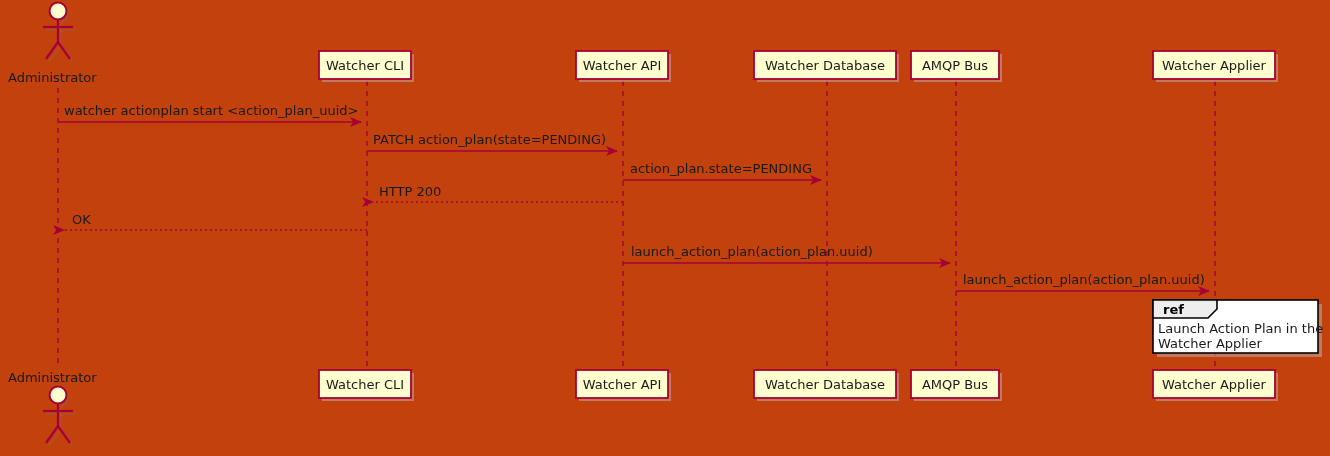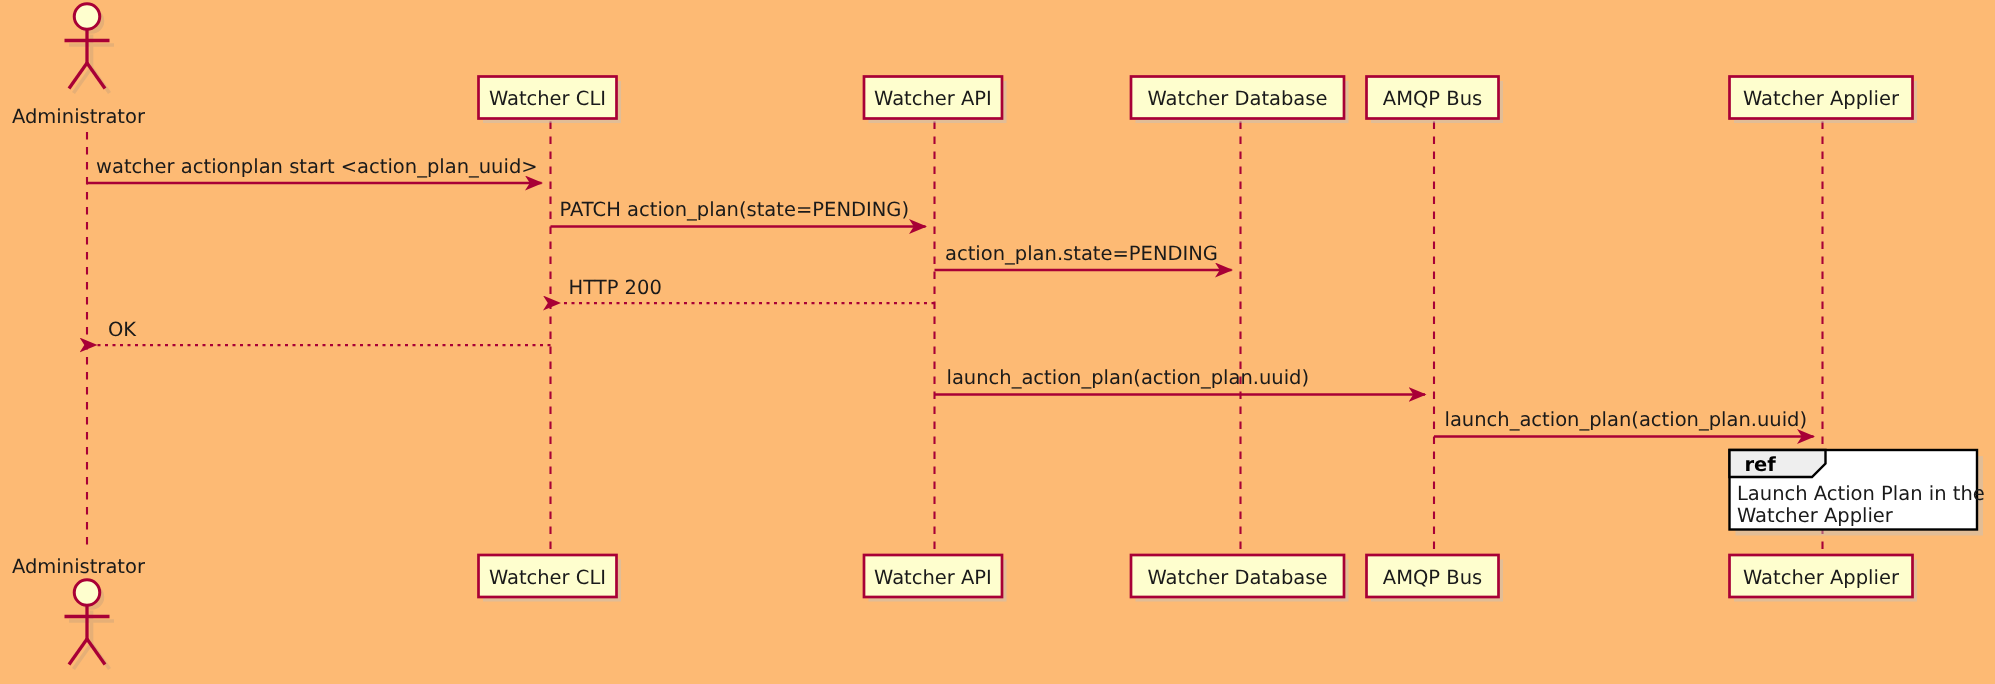--- a/index.html
+++ b/index.html
@@ -8,21 +8,21 @@
     background: #FFFFFF;
   }
   body {
     font-family: "DejaVu Sans", sans-serif;
   }
   #diagram-root {
     position: relative;
     width: 1330px;
     height: 456px;
     overflow: hidden;
-    background: #fdba74;
+    background: #c2410c;
   }
   #plantuml-svg {
     position: absolute;
     top: 0;
     left: 0;
   }
   .puml-text {
     font-family: "DejaVu Sans", sans-serif;
     font-size: 13px;
     fill: #1A1A1A;

